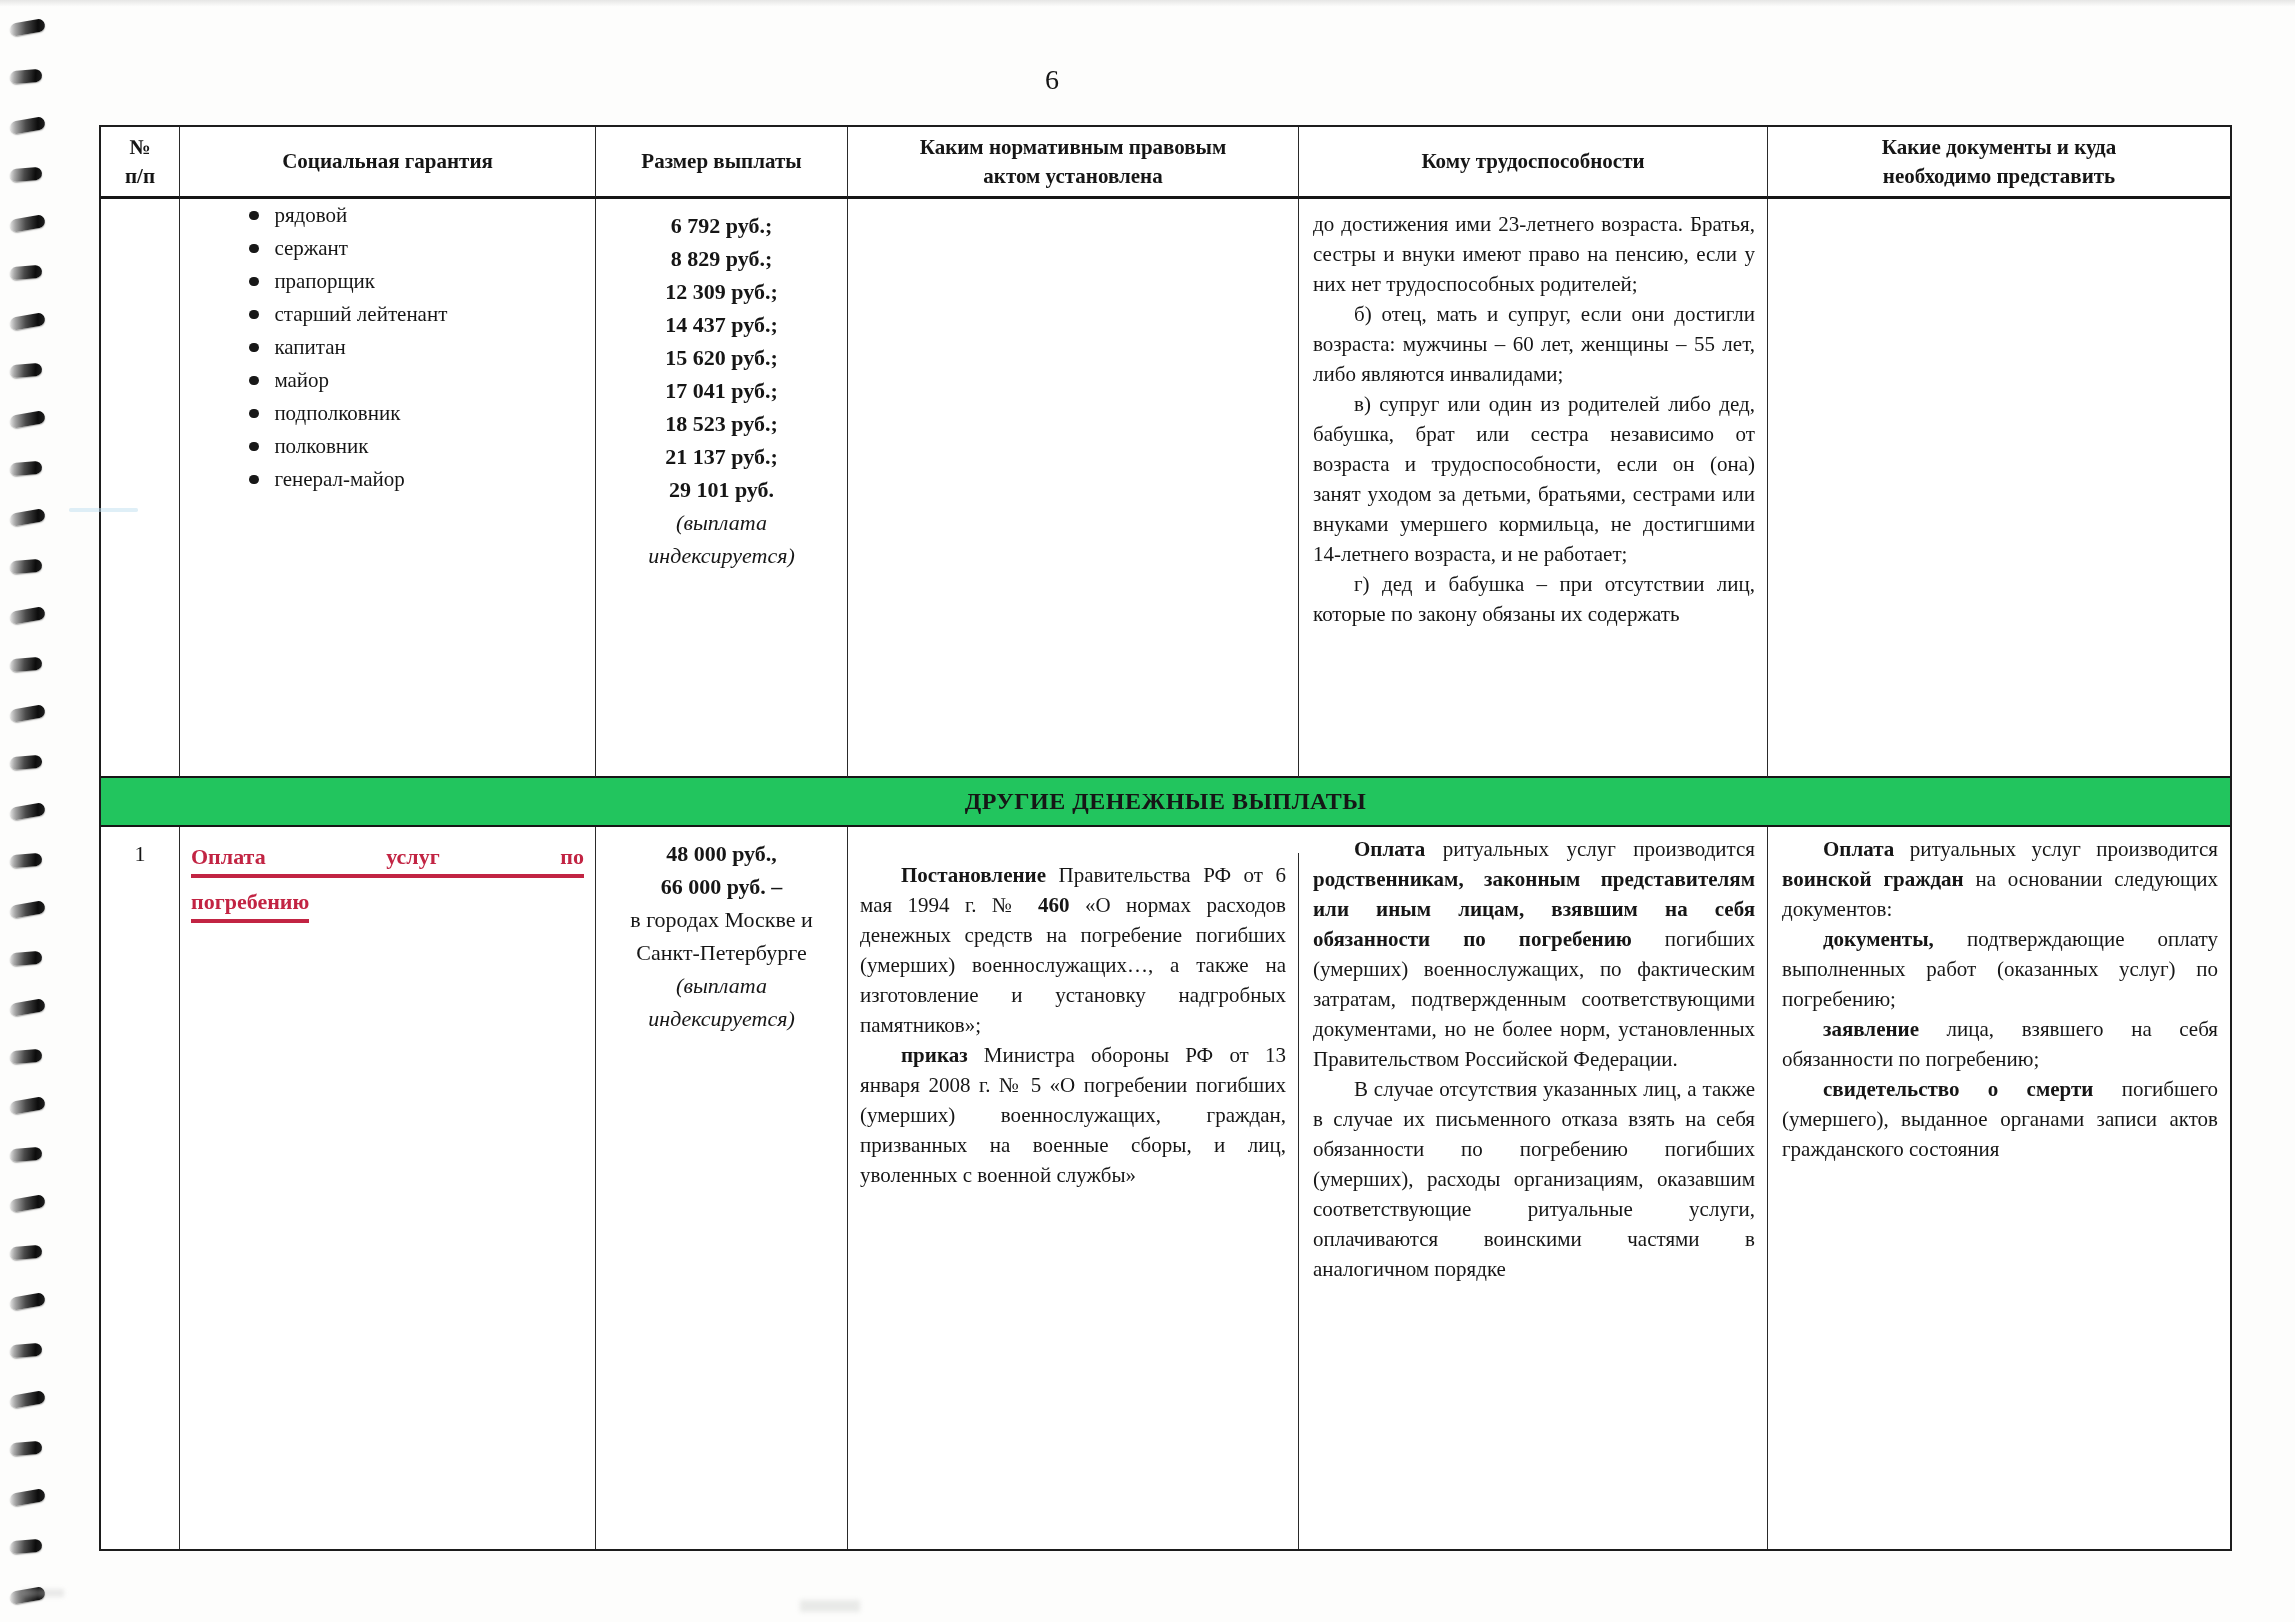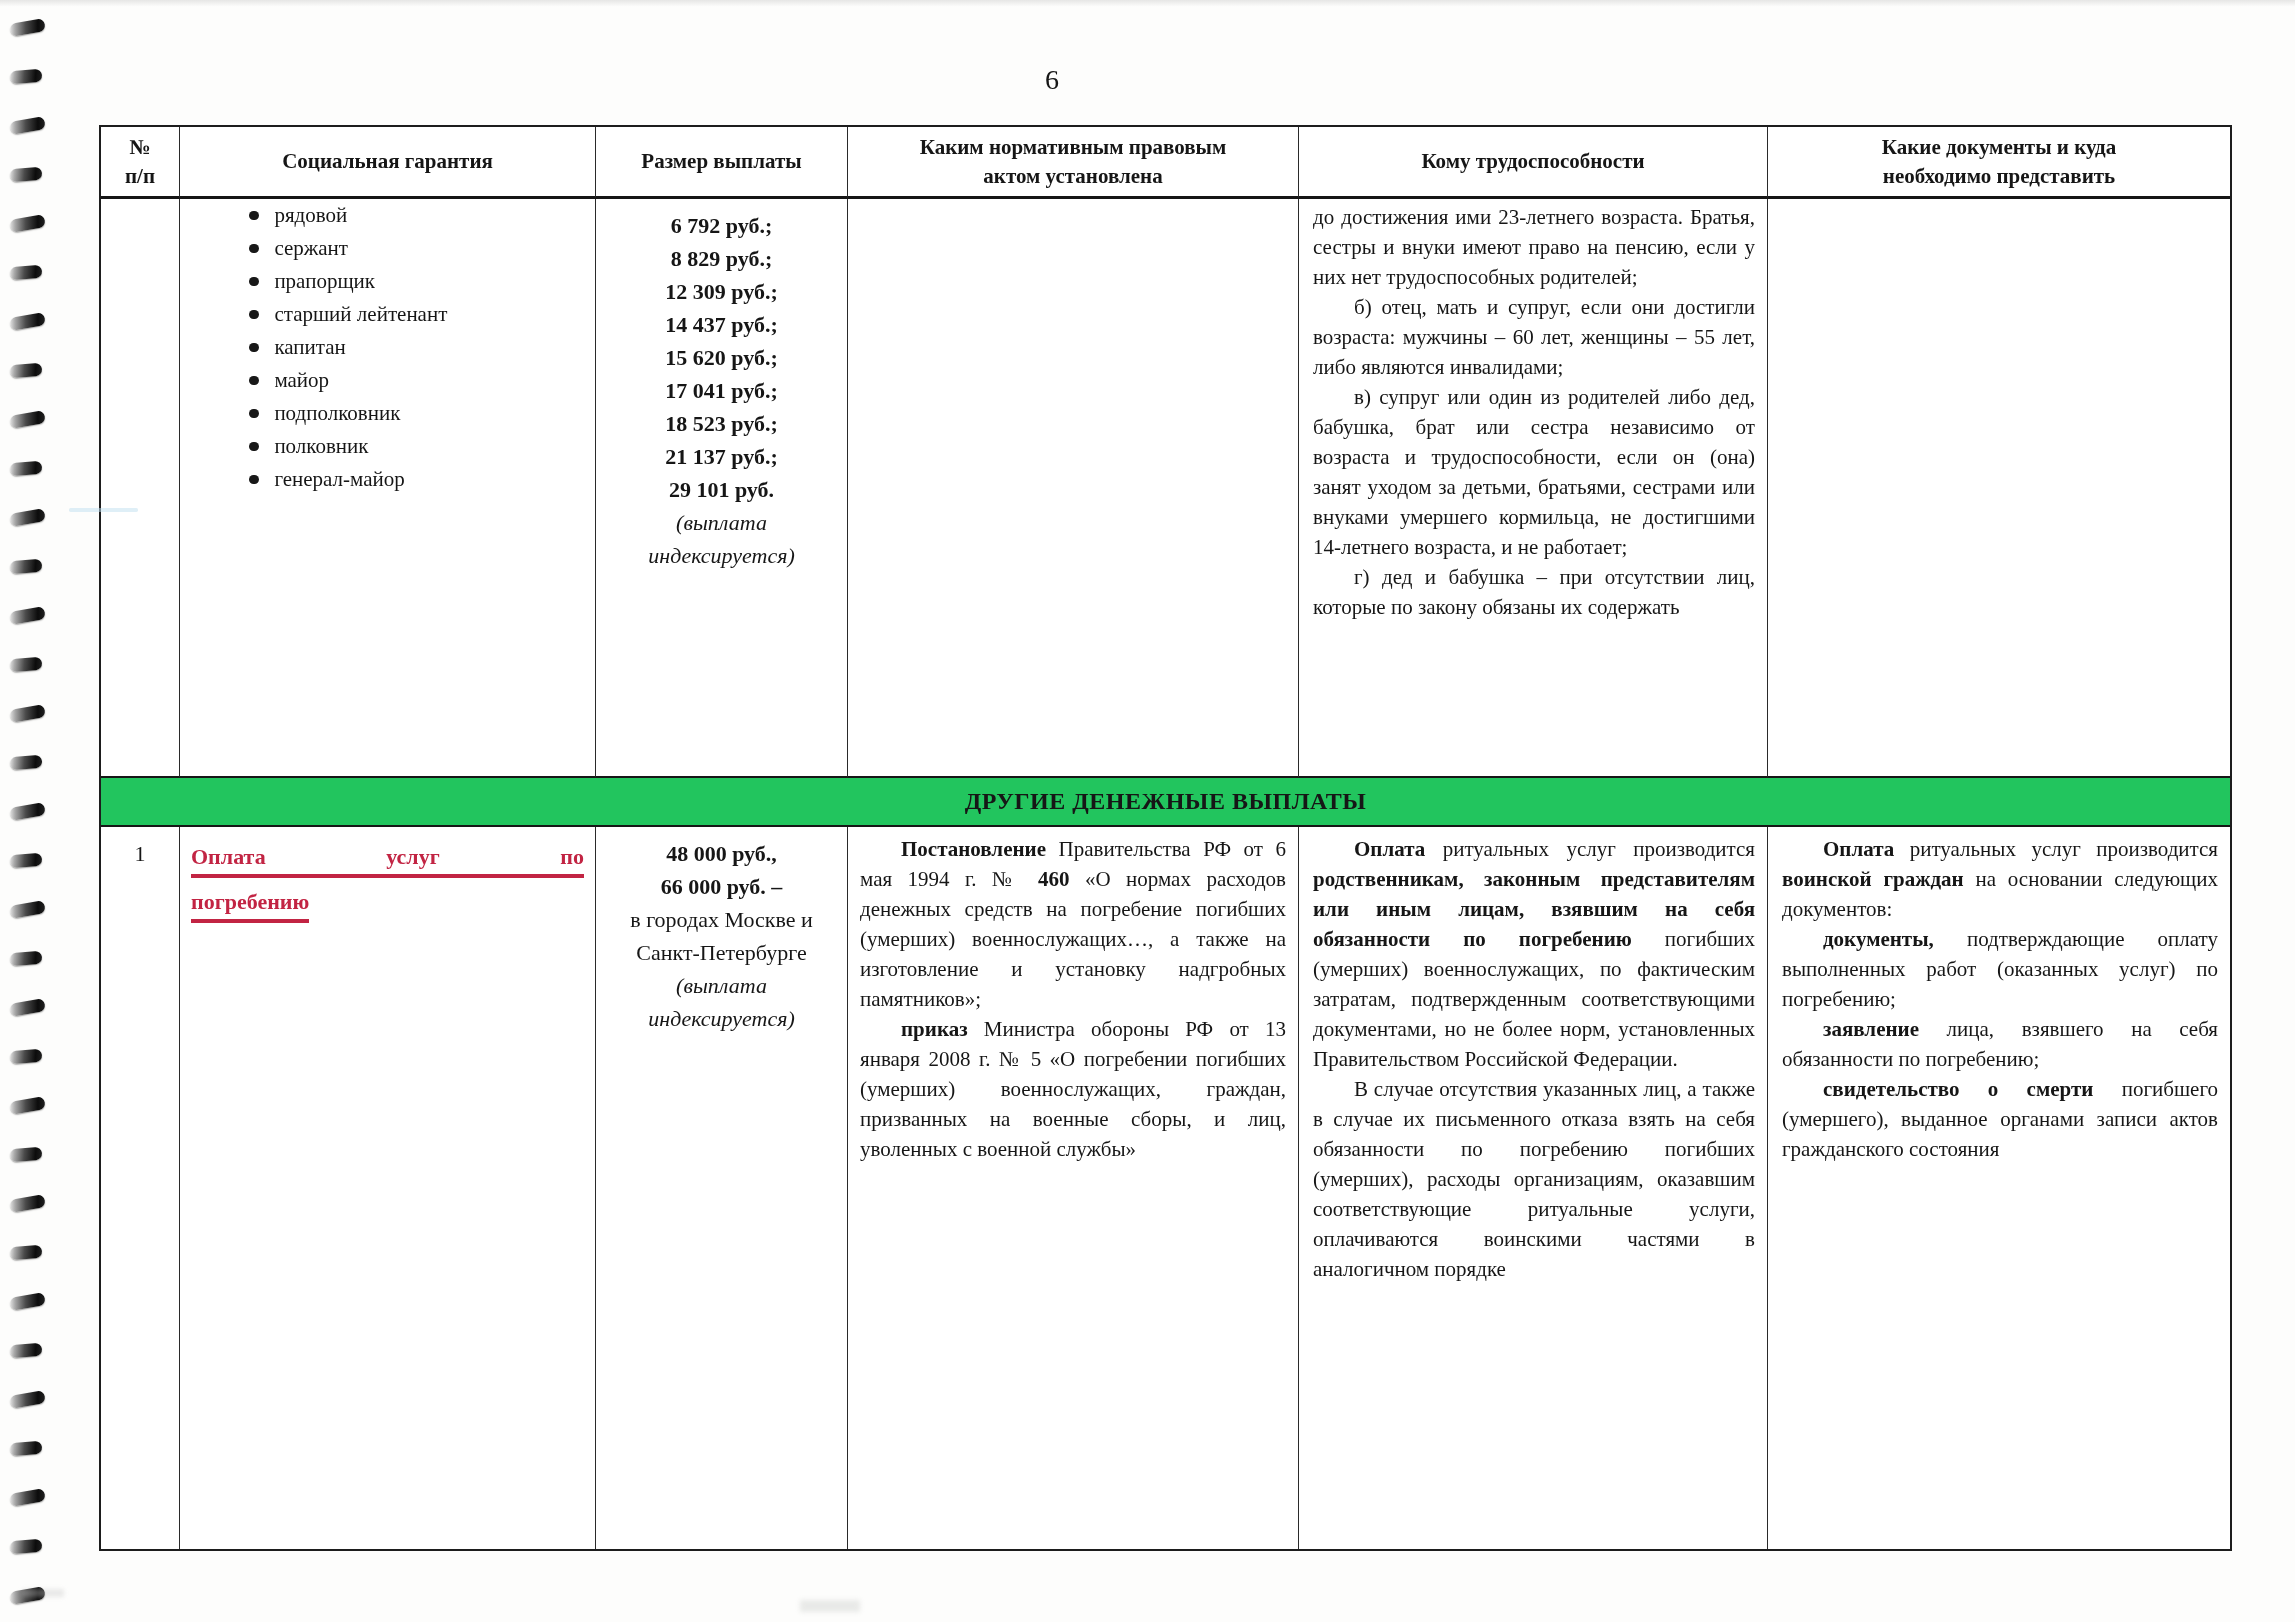--- a/index.html
+++ b/index.html
@@ -49,23 +49,23 @@
   .amounts .line.n{font-weight:400;}
   .amounts .line.i{font-weight:400;font-style:italic;}
   .amounts.mixed .line{font-weight:400;}
   .amounts.mixed .line.b{font-weight:700;}
   .noteblock .line{font-weight:400;font-style:italic;}
 
   .just{font-size:21px;}
   .para{margin:0;text-align:justify;line-height:30px;}
   .para.indent{text-indent:41px;}
   .b{font-weight:700;}
-  .c4pad{padding:7.4px 12px 0 12px;}
+  .c4pad{padding:7.4px 12px 0 12px;margin-top:26px;}
   .c5pad{padding:6.5px 12px 0 14px;}
-  .c5tight{padding:3px 12px 0 14px;}
+  .c5tight{padding:10px 12px 0 14px;}
   .c6pad{padding:7.4px 12px 0 14px;}
 
   .title-cell{padding:13px 11px 0 11px;color:#c22443;font-weight:700;font-size:22px;}
   .jline{line-height:34px;}
   .jline.spread{display:flex;justify-content:space-between;border-bottom:4.6px solid #c22443;margin-bottom:6.5px;}
   .jline.single span{display:inline-block;border-bottom:4.6px solid #c22443;}
 
   .artifact{position:absolute;}
   .a1{left:69px;top:508px;width:69px;height:3.7px;background:#bfe0f0;opacity:.5;border-radius:1.8px;}
   .a2{left:800px;top:1600px;width:60px;height:12px;background:#b9bdb9;opacity:.3;filter:blur(2.8px);}

